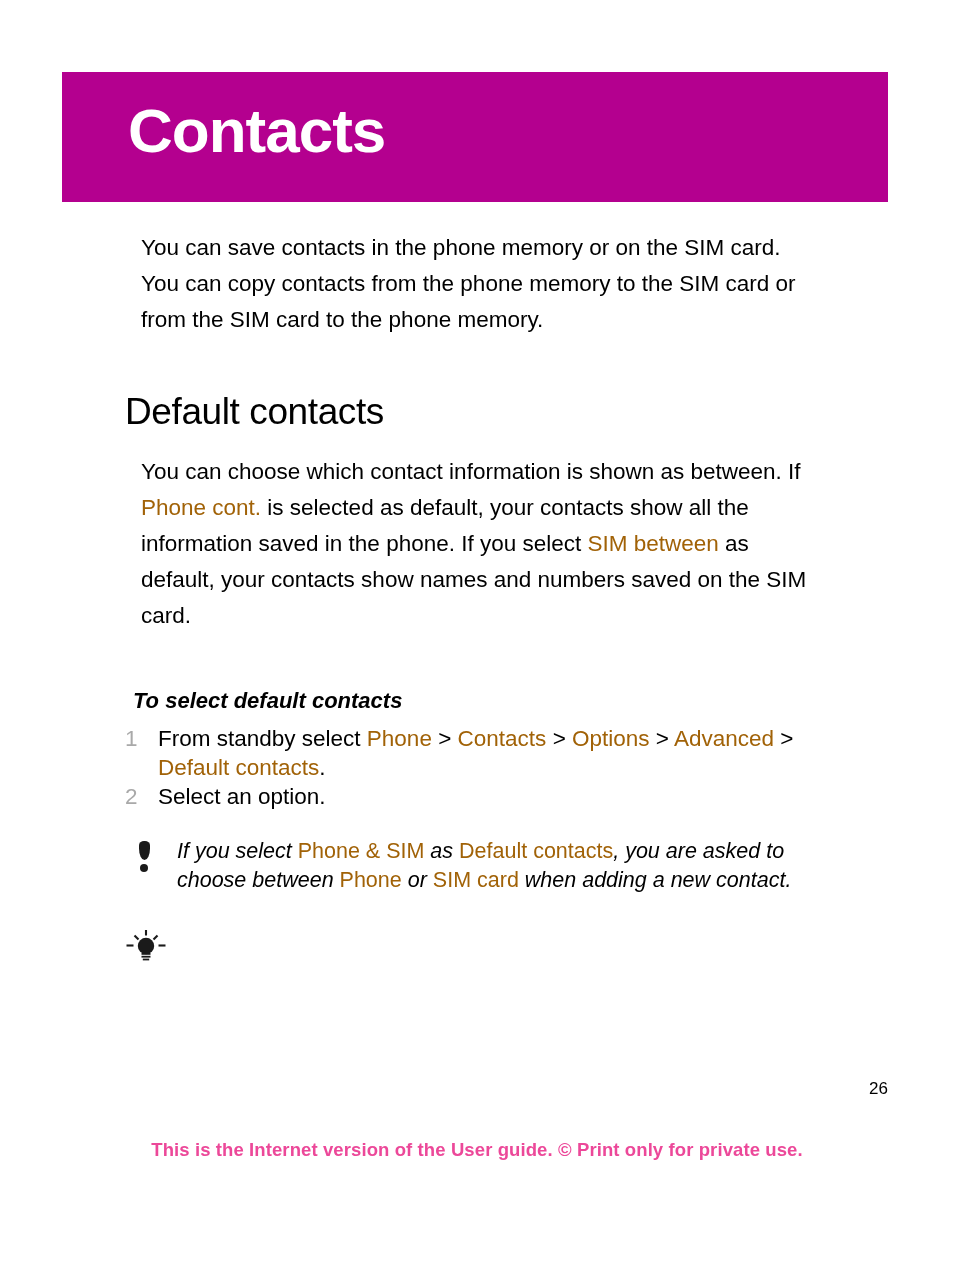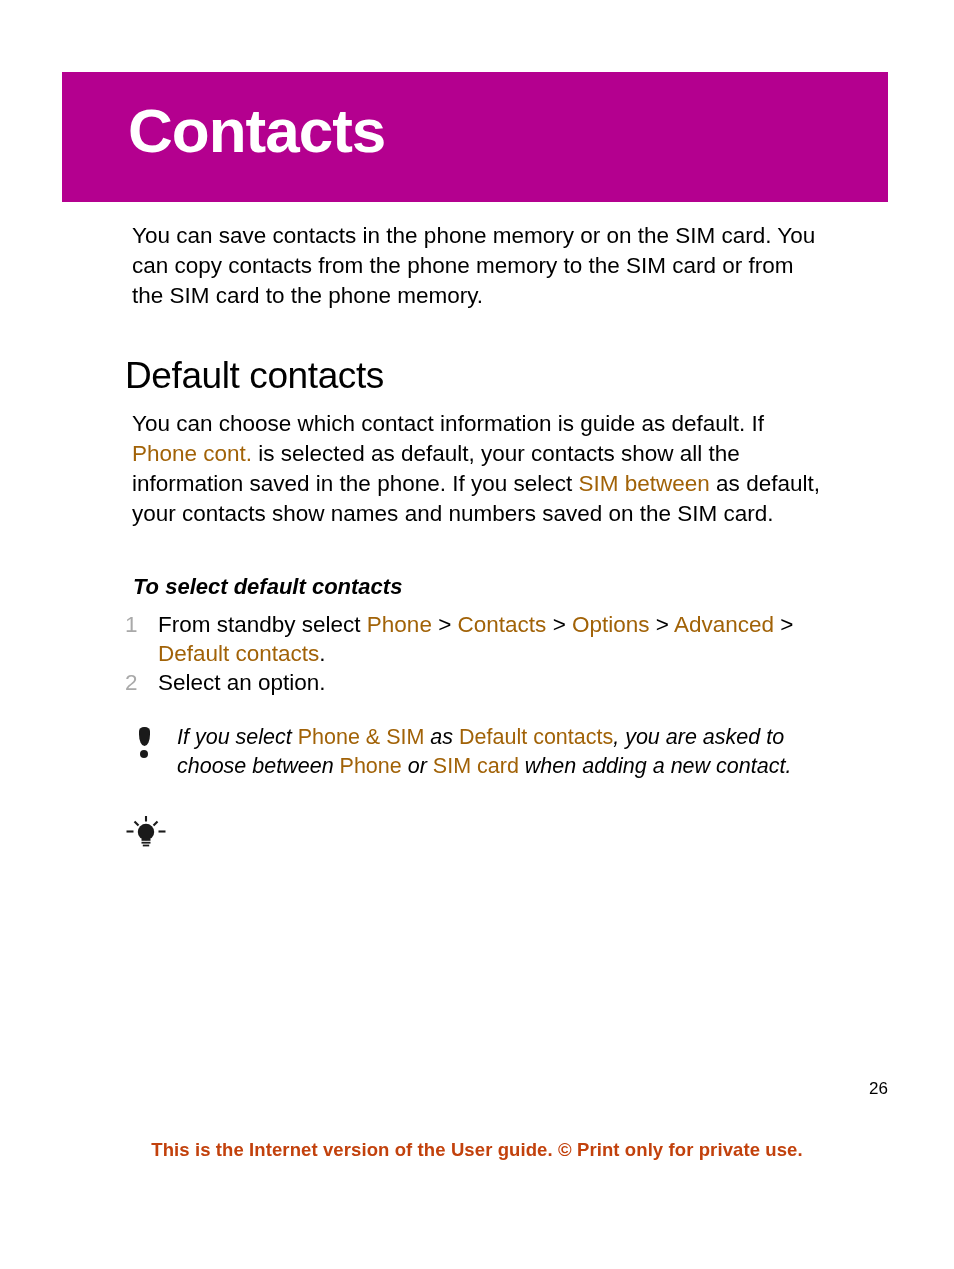--- a/index.html
+++ b/index.html
@@ -38,23 +38,23 @@
 
   
   .content {
     position: absolute;
     left: 125px;
     top: 214px;
     width: 712px;
   }
 
   p.body-text {
-    margin: 7px;
+    margin: 16px;
     font-size: 22.5px;
-    line-height: 30px;
+    line-height: 36px;
     color: #000000;
   }
 
   h2.section-heading {
     margin: 0;
     font-size: 37px;
     font-weight: normal;
     line-height: 44px;
     color: #000000;
     letter-spacing: -0.4px;
@@ -149,42 +149,42 @@
     color: #000000;
   }
   .footer-note {
     position: absolute;
     left: 0;
     right: 0;
     top: 1139px;
     text-align: center;
     font-size: 18.5px;
     font-weight: bold;
-    color: #c2410c;
+    color: #ec4899;
     letter-spacing: 0.1px;
   }
 </style>
 </head>
 <body>
 
 <div class="banner">
   <div class="banner-title">Contacts</div>
 </div>
 
 <div class="content">
 
   <p class="body-text">You can save contacts in the phone memory or on the SIM card. You can copy contacts from the phone memory to the SIM card or from the SIM card to the phone memory.</p>
 
   <div class="gap-intro"></div>
 
   <h2 class="section-heading">Default contacts</h2>
 
   <div class="gap-after-heading"></div>
 
-  <p class="body-text"><span>You can choose which contact information is guide as default. If </span><span class="magenta">Phone cont.</span><span> is selected as default, your contacts show all the information saved in the phone. If you select </span><span class="magenta">SIM between</span><span> as default, your contacts show names and numbers saved on the SIM card.</span></p>
+  <p class="body-text"><span>You can choose which contact information is shown as between. If </span><span class="magenta">Phone cont.</span><span> is selected as default, your contacts show all the information saved in the phone. If you select </span><span class="magenta">SIM between</span><span> as default, your contacts show names and numbers saved on the SIM card.</span></p>
 
   <div class="gap-proc"></div>
 
   <h3 class="proc-title">To select default contacts</h3>
 
   <ol class="steps">
     <li>
       <span class="num">1</span><span>From standby select </span><span class="magenta">Phone</span>
       <span>&gt;</span>
       <span class="magenta">Contacts</span>

